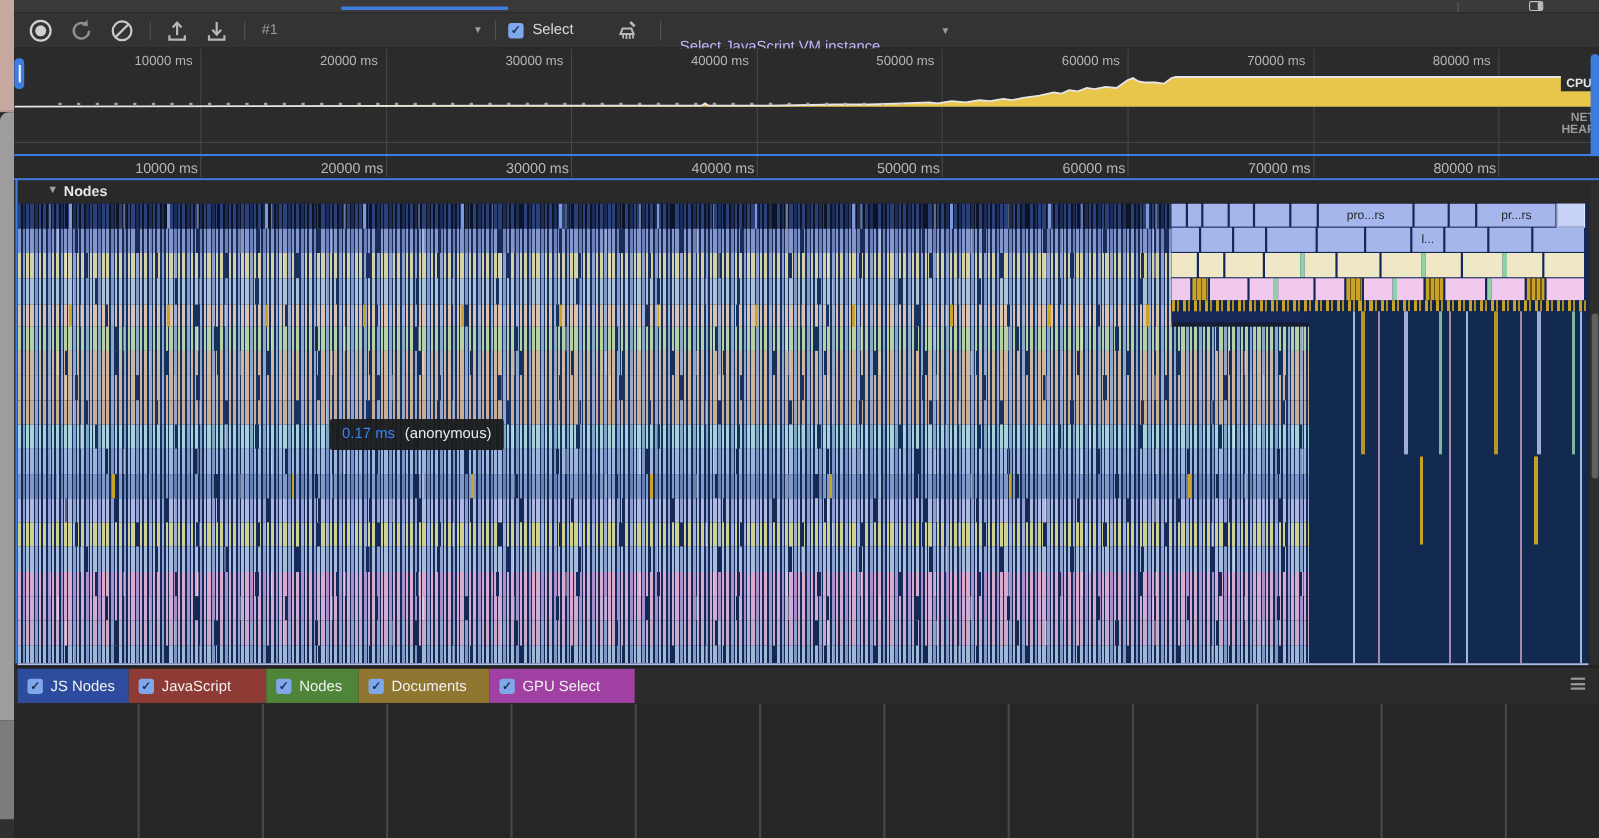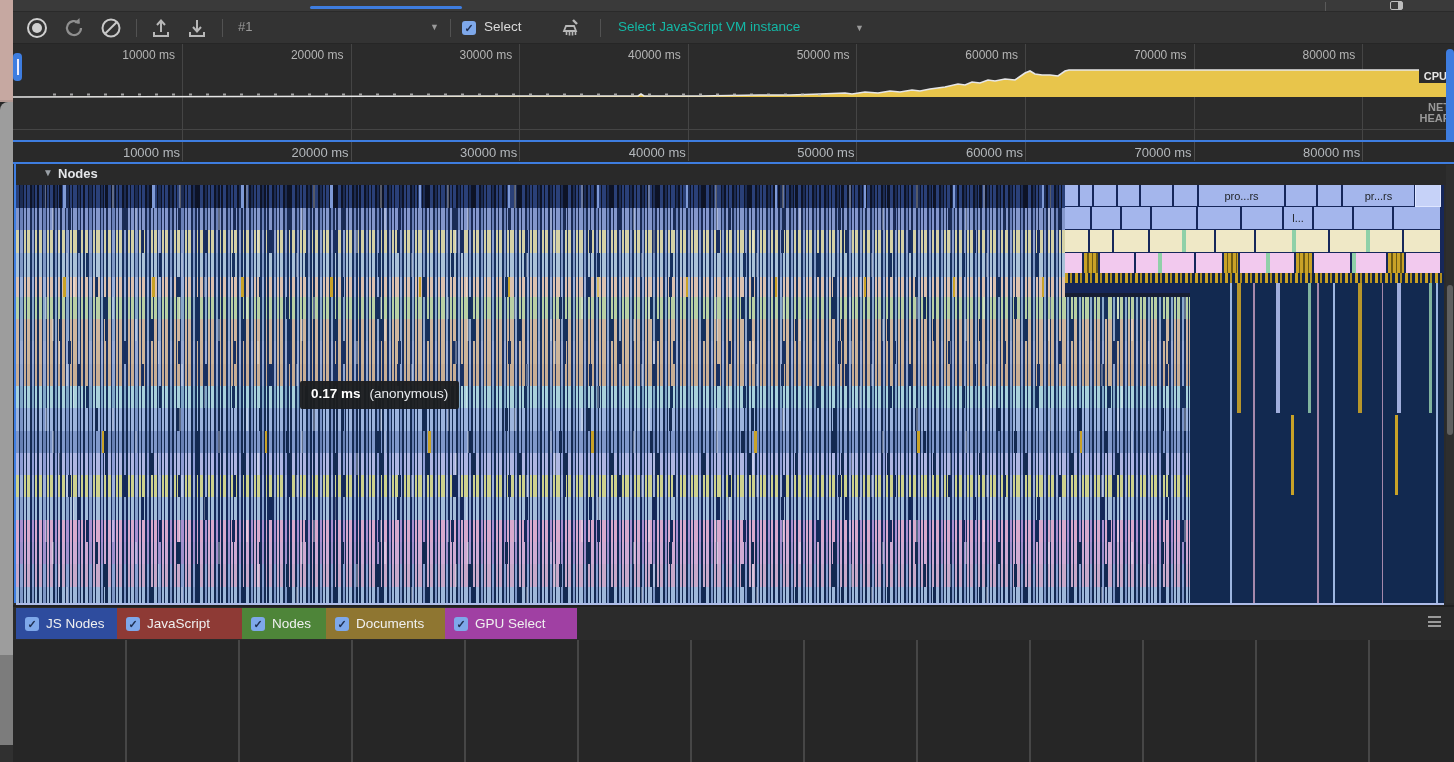--- a/index.html
+++ b/index.html
@@ -22,21 +22,21 @@
 
   
   #toolbar { left:0; top:12px; width:1441px; height:32px; background:#333333; border-bottom:1px solid #262626; }
   .tb-sep { position:absolute; top:7px; width:1px; height:18px; background:#525252; }
   .tb-icon { position:absolute; top:2px; width:28px; height:28px; display:flex; align-items:center; justify-content:center; }
   #session-label { position:absolute; left:225px; top:7px; font-size:13px; color:#9a9a9a; }
   .dd-arrow { position:absolute; font-size:9px; color:#9a9a9a; top:10px; }
   .checkbox { position:absolute; width:14px; height:14px; border-radius:3px; background:#7ea8ea;
               color:#1e2f52; font-size:11px; font-weight:bold; text-align:center; line-height:14px; }
   #memory-label { position:absolute; left:471px; top:7px; font-size:13.5px; color:#dadada; }
-  #vm-label { position:absolute; left:605px; top:7px; font-size:13.5px; color:#14b8a6; }
+  #vm-label { position:absolute; left:605px; top:22px; font-size:13.5px; color:#c4b5fd; }
 
   
   #overview { left:0; top:44px; width:1441px; height:96px; background:#2b2b2b; overflow:hidden; }
   .ov-grid { position:absolute; top:0; width:1px; height:96px; background:#454545; }
   .ov-label { position:absolute; top:4px; width:90px; text-align:right; font-size:12px; color:#b5b5b5; }
   #overview-bottom-line { position:absolute; left:0; top:85px; width:1441px; height:1px; background:#454545; }
   .track-tag { position:absolute; font-size:11px; font-weight:bold; color:#9a9a9a; text-align:right; }
   #cpu-tag { right:2px; top:25px; color:#e6e6e6; background:#2b2b2b; padding:1px 5px; }
   #net-tag { right:4px; top:57px; }
   #heap-tag { right:4px; top:68px; }
@@ -62,21 +62,21 @@
   .frow { position:absolute; left:0; }
   #block-rows { position:absolute; left:1049px; top:0; width:379px; height:108px; background:#16275a; }
   .blockseg { position:absolute; overflow:hidden; font-size:11px; color:#23262b;
               display:flex; align-items:center; justify-content:center; }
   .blockseg.bright { outline:1px solid #dfe6ff; }
   #flame-bottom-border { left:3px; top:603px; width:1428px; height:2px; background:#aebce8; }
 
   
   #tooltip { position:absolute; left:284px; top:196px; height:28px; background:rgba(28,29,31,.96);
              border-radius:2px; padding:5px 11px; white-space:nowrap; font-size:13.5px; z-index:30; }
-  #tooltip-time { color:#ffffff;font-weight:bold; }
+  #tooltip-time { color:#3b82f6; }
   #tooltip-fn { color:#e8eaed; margin-left:9px;margin-top:33px; }
 
   
   #v-scrollbar { left:1433px; top:165px; width:8px; height:438px; background:#2e2e2e; }
   #v-scrollbar .thumb { position:absolute; left:1px; top:120px; width:6px; height:150px; background:#606060; border-radius:3px; }
 
   
   #legend { left:0; top:605px; width:1441px; height:35px; background:#2b2b2b; border-top:2px solid #202020; }
   .chip { position:absolute; top:1px; height:31px; display:flex; align-items:center; padding-left:9px; }
   .chip .checkbox { position:static; flex:0 0 14px; }

